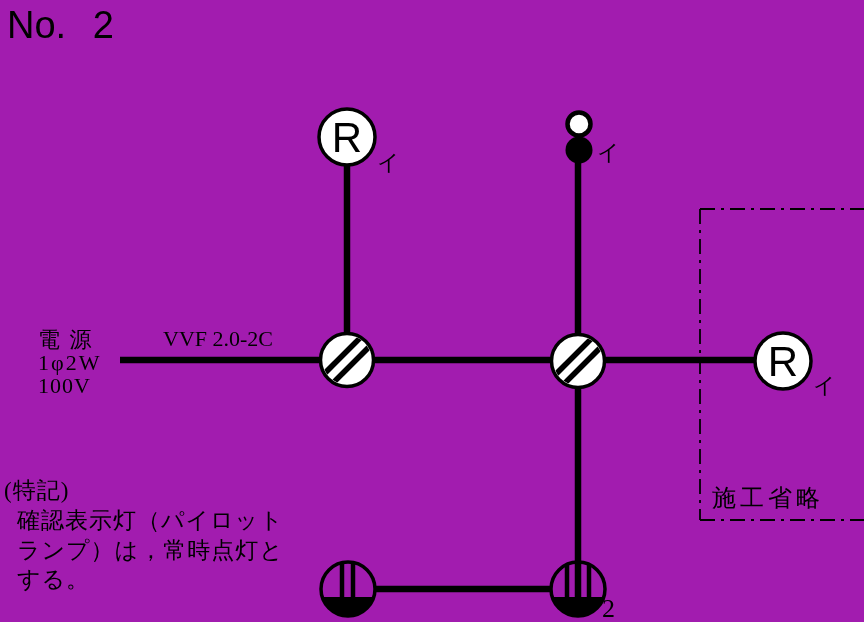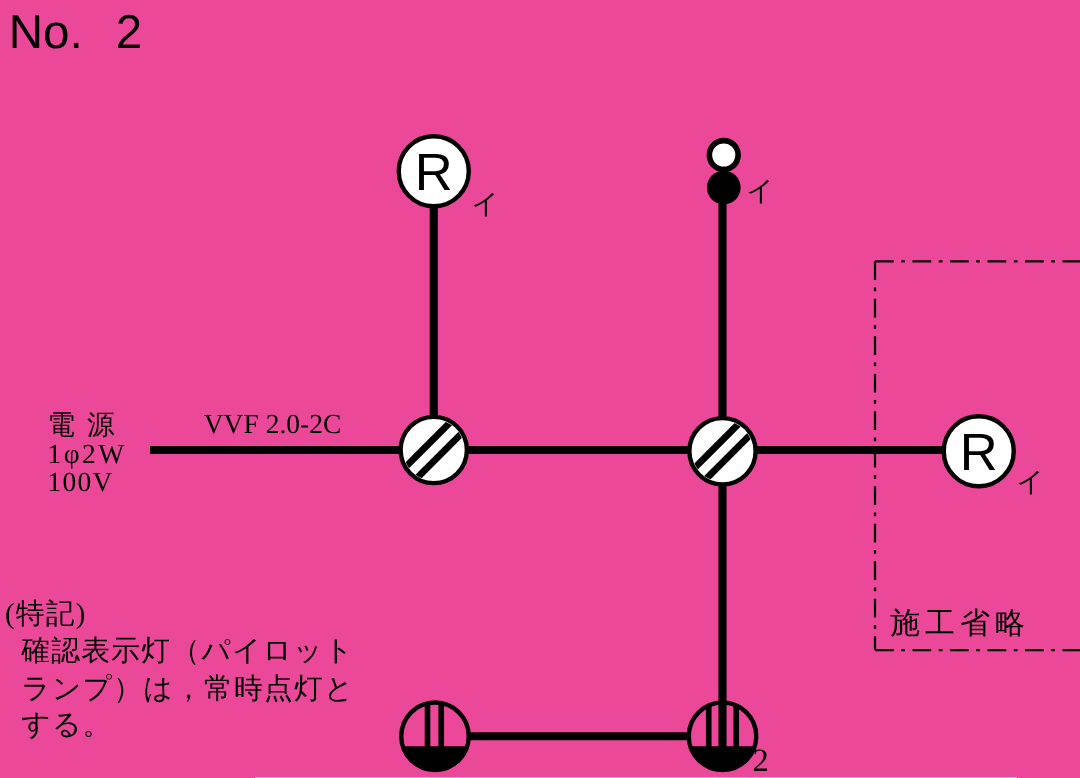--- a/index.html
+++ b/index.html
@@ -1,16 +1,16 @@
 <!DOCTYPE html>
 <html><head>
 <meta charset="utf-8">
 <style>
   html,body{margin:0;padding:0;background:#ffffff;}
-  .stage{position:relative;width:864px;height:622px;background:#ec4899;overflow:hidden;}
+  .stage{position:relative;width:864px;height:622px;background:#a21caf;overflow:hidden;}
   svg{display:block;}
   text{fill:#000;}
   .serif{font-family:"Liberation Serif","DejaVu Serif",serif;}
   .sans{font-family:"Liberation Sans","DejaVu Sans",sans-serif;}
   .title{font-size:38px;word-spacing:16px;}
   .jp{font-size:22px;}
   .note{font-size:23px;letter-spacing:1px;}
   .devletter{font-size:42px;}
   .sub{font-size:22px;}
   .omit{font-size:24px;letter-spacing:4px;}

